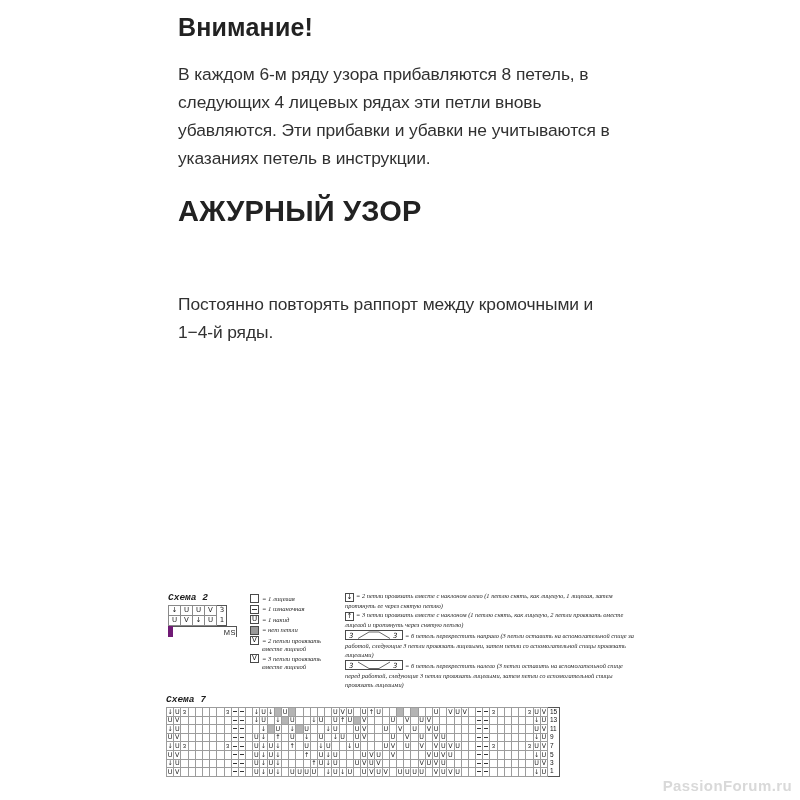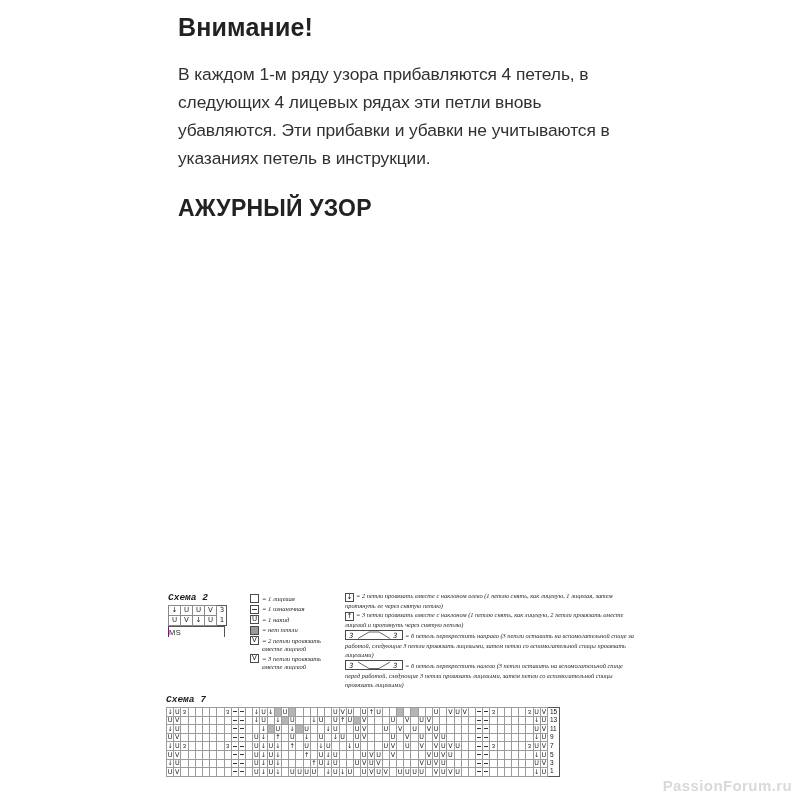--- a/index.html
+++ b/index.html
@@ -34,21 +34,21 @@
     font-weight: bold;
     color: #222222;
     letter-spacing: 0.2px;
   }
   .h-attention {
     font-size: 25px;
     line-height: 1.1;
     margin: 0 0 18px 0;
   }
   .h-section {
-    font-size: 23px;
+    font-size: 29px;
     line-height: 1.1;
     margin: 0 0 4px 0;
   }
 
   .para {
     font-size: 17.4px;
     line-height: 1.62;
     color: #313131;
     margin: 0;
     letter-spacing: -0.1px;
@@ -100,27 +100,27 @@
     border: none !important;
     width: 8px !important;
     font-size: 7px;
     text-align: left;
     padding-left: 1px !important;
     color: #111;
     font-family: "Liberation Sans", sans-serif;
   }
   .ms-row {
     font-size: 7.5px;
-    text-align: left;
+    text-align: right;
     width: 55px;
     border-top: 1px solid #555;
-    border-left: 1px solid #701a75;
+    border-left: 5px solid #701a75;
     border-right: 1px solid #555;
     border-bottom: none;
-    padding: 1px 0 0 0;
+    padding: 1px 0 0 8px;
     letter-spacing: 0.5px;
     color: #1d1d1d;
   }
   .ms-wrap {
     border-collapse: collapse;
     margin-top: 0;
   }
 
   .legend-col-left {
     position: absolute;
@@ -262,29 +262,30 @@
   }
 </style>
 </head>
 <body>
 
 <div class="page">
 
   <div class="article">
     <h1 class="h-serif h-attention">Внимание!</h1>
 
-    <p class="para">В каждом 1-м ряду узора прибавляются 4 петель, в следующих 4 лицевых рядах эти петли вновь убавляются. Эти прибавки и убавки не учитываются в указаниях петель в инструкции.</p>
+    <p class="para">В каждом 6-м ряду узора прибавляются 8 петель, в следующих 4 лицевых рядах эти петли вновь убавляются. Эти прибавки и убавки не учитываются в указаниях петель в инструкции.</p>
 
     <div class="gap-a"></div>
 
     <h2 class="h-serif h-section">АЖУРНЫЙ УЗОР</h2>
 
 
     <div class="gap-b"></div>
 
+    <p class="para">Постоянно повторять раппорт между кромочными и 1−4-й ряды.</p>
   </div>
 
   <div class="legend-zone">
 
     <div class="scheme2-box">
       <div class="scheme-title">Схема 2</div>
       <table class="mini-grid">
         <tbody id="scheme2-body">
             <tr>
               <td>↓</td>

